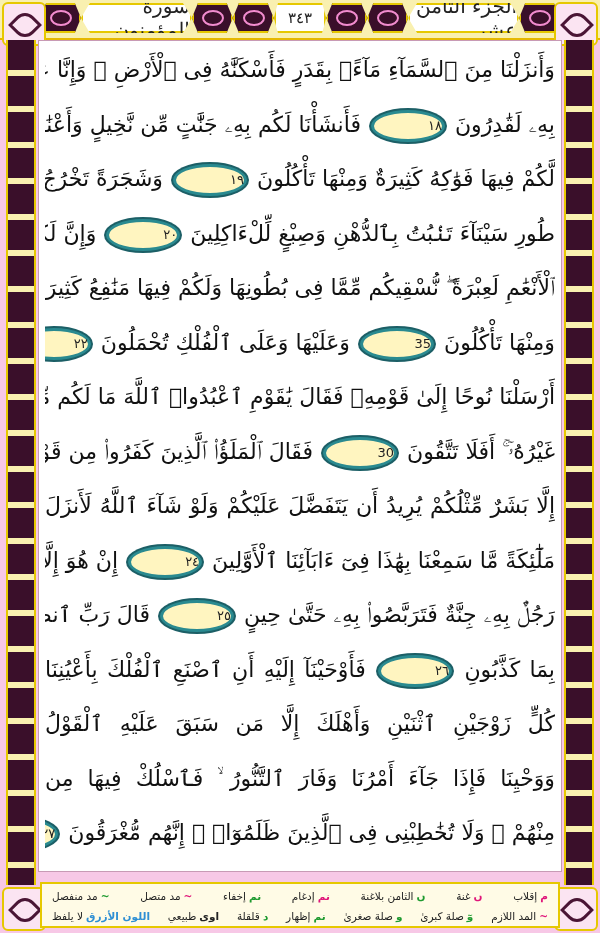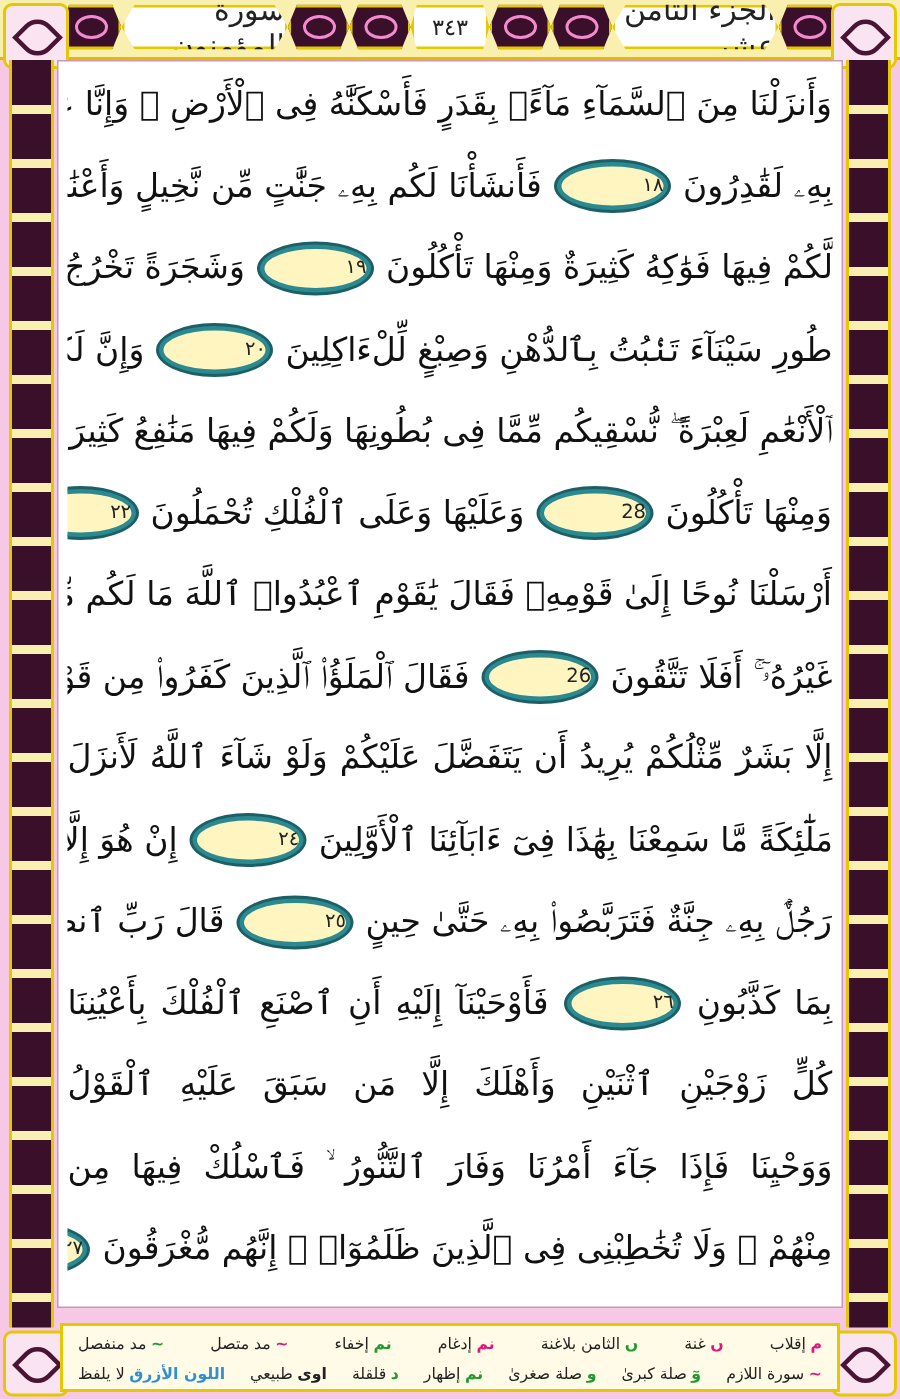--- a/index.html
+++ b/index.html
@@ -129,23 +129,23 @@
   <div class="corner c-br"></div>
   <div class="side side-l"></div>
   <div class="side side-r"></div>
 
   <div class="page" id="page">
       <div class="line"><span>وَأَنزَلْنَا مِنَ ٱلسَّمَآءِ مَآءًۢ بِقَدَرٍ فَأَسْكَنَّٰهُ فِى ٱلْأَرْضِ ۖ وَإِنَّا عَلَىٰ ذَهَابٍۭ</span></div>
       <div class="line"><span>بِهِۦ لَقَٰدِرُونَ</span> <span class="ayah">١٨</span> <span>فَأَنشَأْنَا لَكُم بِهِۦ جَنَّٰتٍ مِّن نَّخِيلٍ وَأَعْنَٰبٍ</span></div>
       <div class="line"><span>لَّكُمْ فِيهَا فَوَٰكِهُ كَثِيرَةٌ وَمِنْهَا تَأْكُلُونَ</span> <span class="ayah">١٩</span> <span>وَشَجَرَةً تَخْرُجُ مِن</span></div>
       <div class="line"><span>طُورِ سَيْنَآءَ تَنۢبُتُ بِٱلدُّهْنِ وَصِبْغٍ لِّلْءَاكِلِينَ</span> <span class="ayah">٢٠</span> <span>وَإِنَّ لَكُمْ فِى</span></div>
       <div class="line"><span>ٱلْأَنْعَٰمِ لَعِبْرَةً ۖ نُّسْقِيكُم مِّمَّا فِى بُطُونِهَا وَلَكُمْ فِيهَا مَنَٰفِعُ كَثِيرَةٌ</span></div>
-      <div class="line"><span>وَمِنْهَا تَأْكُلُونَ</span> <span class="ayah">28</span> <span>وَعَلَيْهَا وَعَلَى ٱلْفُلْكِ تُحْمَلُونَ</span> <span class="ayah">٢٢</span> <span>وَلَقَدْ</span></div>
+      <div class="line"><span>وَمِنْهَا تَأْكُلُونَ</span> <span class="ayah">35</span> <span>وَعَلَيْهَا وَعَلَى ٱلْفُلْكِ تُحْمَلُونَ</span> <span class="ayah">٢٢</span> <span>وَلَقَدْ</span></div>
       <div class="line"><span>أَرْسَلْنَا نُوحًا إِلَىٰ قَوْمِهِۦ فَقَالَ يَٰقَوْمِ ٱعْبُدُوا۟ ٱللَّهَ مَا لَكُم مِّنْ إِلَٰهٍ</span></div>
-      <div class="line"><span>غَيْرُهُۥٓ ۚ أَفَلَا تَتَّقُونَ</span> <span class="ayah">26</span> <span>فَقَالَ ٱلْمَلَؤُا۟ ٱلَّذِينَ كَفَرُوا۟ مِن قَوْمِهِۦ مَا هَٰذَآ</span></div>
+      <div class="line"><span>غَيْرُهُۥٓ ۚ أَفَلَا تَتَّقُونَ</span> <span class="ayah">30</span> <span>فَقَالَ ٱلْمَلَؤُا۟ ٱلَّذِينَ كَفَرُوا۟ مِن قَوْمِهِۦ مَا هَٰذَآ</span></div>
       <div class="line"><span>إِلَّا بَشَرٌ مِّثْلُكُمْ يُرِيدُ أَن يَتَفَضَّلَ عَلَيْكُمْ وَلَوْ شَآءَ ٱللَّهُ لَأَنزَلَ</span></div>
       <div class="line"><span>مَلَٰٓئِكَةً مَّا سَمِعْنَا بِهَٰذَا فِىٓ ءَابَآئِنَا ٱلْأَوَّلِينَ</span> <span class="ayah">٢٤</span> <span>إِنْ هُوَ إِلَّا</span></div>
       <div class="line"><span>رَجُلٌۢ بِهِۦ جِنَّةٌ فَتَرَبَّصُوا۟ بِهِۦ حَتَّىٰ حِينٍ</span> <span class="ayah">٢٥</span> <span>قَالَ رَبِّ ٱنصُرْنِى</span></div>
       <div class="line"><span>بِمَا كَذَّبُونِ</span> <span class="ayah">٢٦</span> <span>فَأَوْحَيْنَآ إِلَيْهِ أَنِ ٱصْنَعِ ٱلْفُلْكَ بِأَعْيُنِنَا</span></div>
       <div class="line"><span>كُلٍّ زَوْجَيْنِ ٱثْنَيْنِ وَأَهْلَكَ إِلَّا مَن سَبَقَ عَلَيْهِ ٱلْقَوْلُ</span></div>
       <div class="line"><span>وَوَحْيِنَا فَإِذَا جَآءَ أَمْرُنَا وَفَارَ ٱلتَّنُّورُ ۙ فَٱسْلُكْ فِيهَا مِن</span></div>
       <div class="line" style="text-align-last: right;"><span>مِنْهُمْ ۖ وَلَا تُخَٰطِبْنِى فِى ٱلَّذِينَ ظَلَمُوٓا۟ ۚ إِنَّهُم مُّغْرَقُونَ</span> <span class="ayah">٢٧</span></div>
     </div>
 
   <div class="footer">
@@ -175,21 +175,21 @@
           <span>مد متصل</span>
         </span>
         <span class="legend-item">
           <span class="sw sw-green">~</span>
           <span>مد منفصل</span>
         </span>
       </div>
     <div class="legend-row" id="legend-row2">
         <span class="legend-item">
           <span class="sw sw-red">~</span>
-          <span>سورة اللازم</span>
+          <span>المد اللازم</span>
         </span>
         <span class="legend-item">
           <span class="sw sw-green">وٓ</span>
           <span>صلة كبرىٰ</span>
         </span>
         <span class="legend-item">
           <span class="sw sw-green">و</span>
           <span>صلة صغرىٰ</span>
         </span>
         <span class="legend-item">

